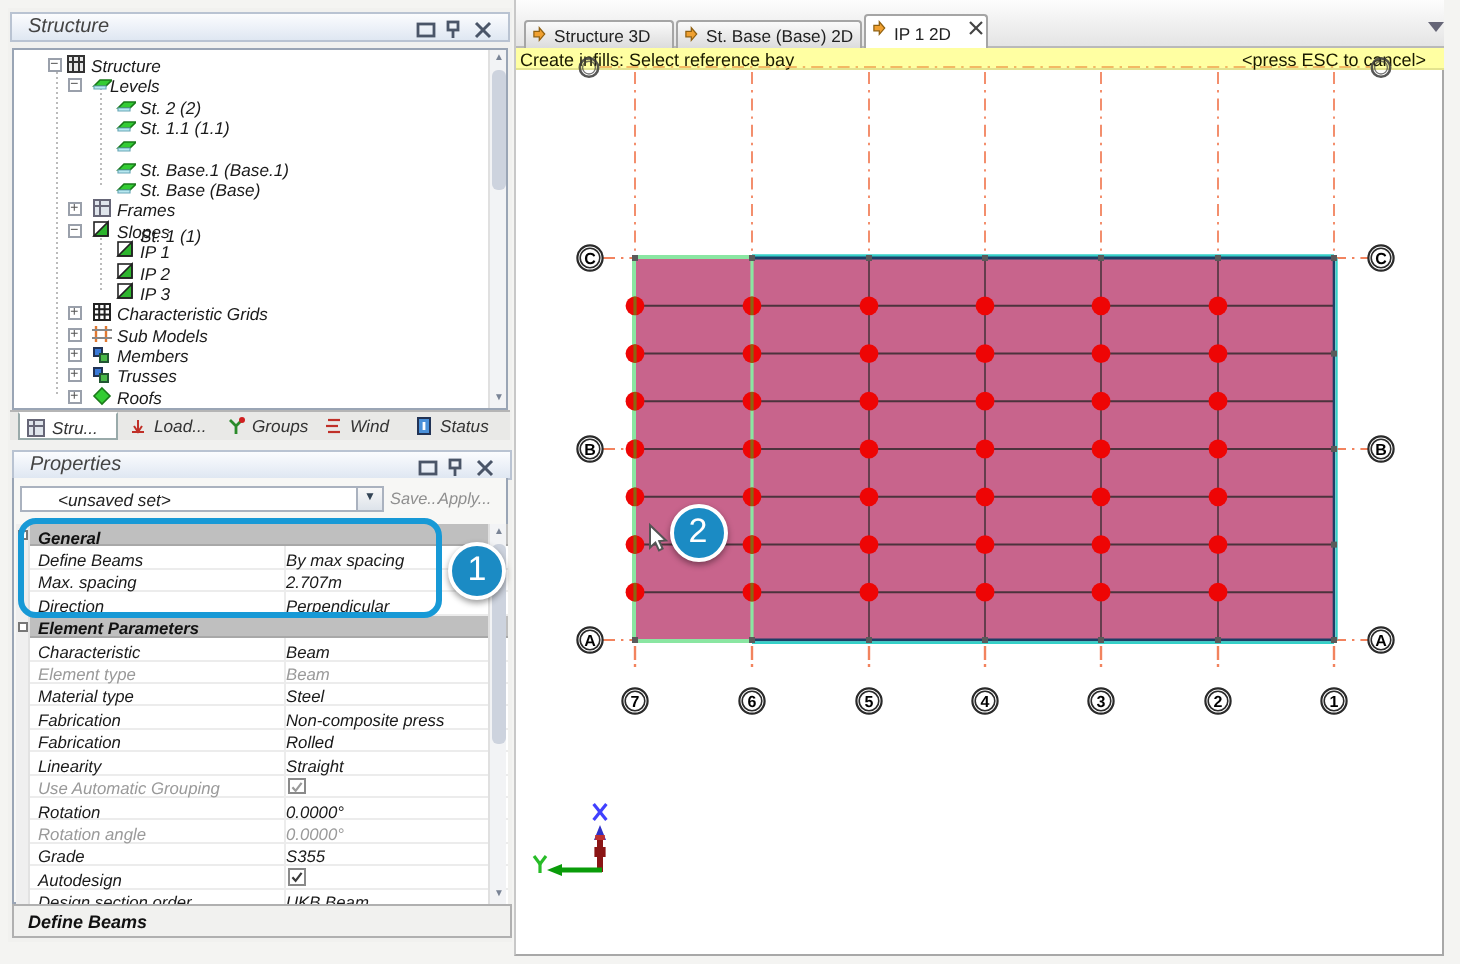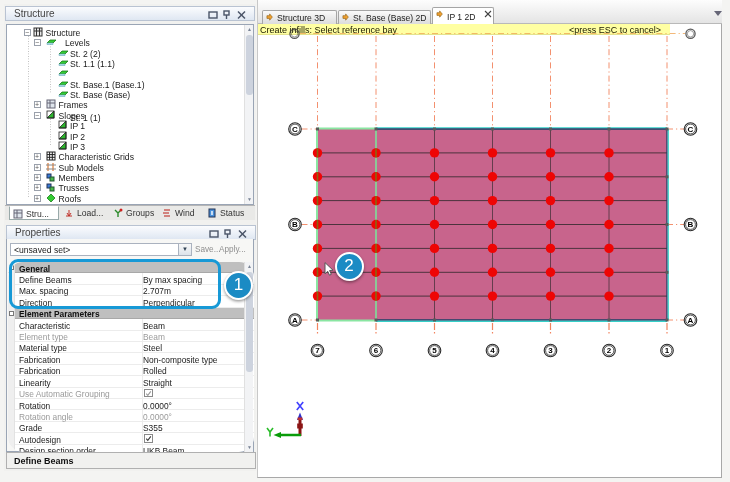--- a/index.html
+++ b/index.html
@@ -1,61 +1,61 @@
 <!DOCTYPE html>
 <html><head>
 <meta charset="utf-8">
 <style>
 * { margin:0; padding:0; box-sizing:border-box; }
 html,body { width:730px; height:482px; overflow:hidden; font-family:"Liberation Sans", sans-serif; background:#f4f4f2; }
 .abs { position:absolute; }
 #app { position:relative; width:730px; height:482px; }
 
-#dock { position:absolute; left:4px; top:4px; width:252px; height:467px; background:#f1f1ef; }
+#dock { position:absolute; left:4px; top:4px; width:252px; height:467px; background:#f1f1ef;font-style:italic; }
 .phead { position:absolute; left:1px; width:250px; height:15px; background:linear-gradient(#fbfcfe,#dfe7f2); border:1px solid #b9c3d2; font-size:10px; color:#444; padding:1px 0 0 8px; }
 .pbtns { position:absolute; right:6px; top:3px; width:40px; height:10px; }
 
 #treebox { position:absolute; left:2px; top:20px; width:248px; height:181px; background:#fff; border:1px solid #9aa5b5; }
 .trow { position:absolute; height:11px; font-size:8.6px; color:#1a1a1a; white-space:nowrap; }
 .pm { position:absolute; width:7px; height:7px; border:1px solid #9aa0ab; background:#fff; font-size:7px; line-height:5px; text-align:center; color:#555; }
 
 .sb { position:absolute; width:9px; background:#f2f3f5; border-left:1px solid #e0e0e0; }
 .sbarrow { position:absolute; left:0; width:9px; height:9px; font-size:5px; color:#7a8496; text-align:center; line-height:9px; }
 .sbthumb { position:absolute; left:1px; width:7px; background:#cdd3de; border-radius:3px; }
 
 #ttabs { position:absolute; left:1px; top:201px; width:250px; height:15px; background:#e9e9e7; border-top:1px solid #b5b5b5; }
 .ttab { position:absolute; top:0px; height:14px; font-size:8.6px; color:#333; padding-top:2px; }
 
 #props { position:absolute; left:1px; top:221px; width:250px; height:245px; background:#f1f1ef; }
 #propswrap { position:absolute; left:1px; top:14px; width:248px; height:213px; background:#f7f7f5; border:1px solid #9aa5b5; border-top:none; }
-.combo { position:absolute; left:3px; top:4px; width:182px; height:13px; background:#fff; border:1px solid #aab2bf; font-size:8.6px; padding:1px 0 0 3px; color:#222; }
+.combo { position:absolute; left:3px; top:4px; width:182px; height:13px; background:#fff; border:1px solid #aab2bf; font-size:8.6px; padding:1px 0 0 18px; color:#222; }
 .combobtn { position:absolute; right:0px; top:0px; width:13px; height:11px; background:linear-gradient(#f8f8f8,#dde3ea); border-left:1px solid #aab2bf; font-size:6px; text-align:center; line-height:11px; color:#345; }
 .savebtn { position:absolute; top:6px; font-size:8.2px; color:#8f8f8f; }
-#ptable { position:absolute; left:1px; top:23px; width:246px; height:190px; background:#fff; overflow:hidden;border-radius:15px; }
+#ptable { position:absolute; left:1px; top:23px; width:246px; height:190px; background:#fff; overflow:hidden; }
 .prow { position:absolute; left:0px; width:246px; height:11.42px; font-size:8.4px; color:#1a1a1a; border-bottom:1px solid #ececec; }
 .prow .lab { position:absolute; left:11px; top:1.5px; }
 .prow .val { position:absolute; left:135px; top:1.5px; }
 .prow .gut { position:absolute; left:0; top:0; width:7px; height:11.42px; background:#efefef; border-right:1px solid #e2e2e2; }
 .prow.hdr { background:#bfbfbf; font-weight:bold; color:#111; border-bottom:1px solid #a8a8a8; }
 .prow.hdr .lab { left:11px; }
 .prow.gray .lab, .prow.gray .val { color:#9a9a9a; }
 .vdiv { position:absolute; left:134px; top:0; width:1px; height:100%; background:#ececec; }
 .cb { position:absolute; left:136px; top:1.2px; width:8.5px; height:8.5px; border:1px solid #8a8a8a; background:#fff; overflow:hidden; }
 .cb svg { display:block; }
 #pfoot { position:absolute; left:1px; top:227px; width:250px; height:17px; background:#f1f1ef; border:1px solid #b0b0b0; font-size:9px; font-weight:bold; color:#111; padding:3px 0 0 7px; }
 
 #hl1 { position:absolute; left:9px; top:258.5px; width:212px; height:50px; border:3px solid #1799d6; border-radius:9px; }
 .callout { position:absolute; width:29px; height:29px; border-radius:50%; background:#1b8bc4; border:2.5px solid #fff; box-shadow:0 1.5px 3px rgba(0,0,0,0.4); color:#fff; font-size:17px; text-align:center; line-height:23px; }
 
 #canvas { position:absolute; left:257px; top:0px; width:465px; height:478px; background:#fff; border-right:1px solid #a8a8a8; border-bottom:1px solid #a8a8a8; border-left:1px solid #c8c8c8; }
 #tabbar { position:absolute; left:0; top:0; width:464px; height:24px; background:linear-gradient(#fdfdfd,#e4e4e4); border-bottom:1px solid #b9b9b9; }
 .dtab { position:absolute; top:9.5px; height:14.5px; background:linear-gradient(#fafafa,#dcdcdc); border:1px solid #a5a5a5; border-bottom:none; border-radius:2px 2px 0 0; font-size:8.6px; color:#222; padding:2px 0 0 14px; white-space:nowrap; }
 .dtab.active { top:6.5px; height:17.5px; background:#fff; padding-top:4px; }
 .tabicon { position:absolute; left:3px; top:2.5px; width:10px; height:9px; }
-#banner { position:absolute; left:0; top:24px; width:412px; height:11px; background:#ffffa2; border-bottom:1px solid #e3e38e; font-size:9px; color:#1a1a00; }
+#banner { position:absolute; left:0; top:24px; width:464px; height:11px; background:#ffffa2; border-bottom:1px solid #e3e38e; font-size:9px; color:#1a1a00; }
 </style>
 </head>
 <body>
 <div id="app">
 
   <div id="dock">
     <div class="phead" style="top:2px;">Structure
       <svg class="pbtns" width="40" height="10" viewBox="0 0 40 10">
         <rect x="1" y="2" width="8" height="6" fill="none" stroke="#4a5568" stroke-width="1.4"></rect>
         <g stroke="#4a5568" stroke-width="1.4" fill="none">
@@ -78,21 +78,21 @@
           <line x1="3.5" y1="1" x2="3.5" y2="9" stroke="#333"></line>
           <line x1="6.5" y1="1" x2="6.5" y2="9" stroke="#333"></line>
           <line x1="1" y1="4" x2="9" y2="4" stroke="#333"></line>
         </svg>
         <div class="trow" style="left:38.5px; top:3px;">Structure</div>
         <div class="pm" style="left:26.5px; top:14.35px;">−</div>
         <svg class="abs" style="left:38.5px; top:12.35px;" width="10" height="10" viewBox="0 0 10 10">
           <path d="M1 6 L4 3 L10 3 L7 6 Z" fill="#33cc33" stroke="#1a7a1a" stroke-width="0.8"></path>
           <path d="M1 6 L7 6 L7 7.5 L1 7.5 Z" fill="#b8e8f0" stroke="#6aa8b8" stroke-width="0.6"></path>
         </svg>
-        <div class="trow" style="left:58px; top:13.35px;">Levels</div>
+        <div class="trow" style="left:48px; top:13.35px;">Levels</div>
         <svg class="abs" style="left:51px; top:22.7px;" width="10" height="10" viewBox="0 0 10 10">
           <path d="M1 6 L4 3 L10 3 L7 6 Z" fill="#33cc33" stroke="#1a7a1a" stroke-width="0.8"></path>
           <path d="M1 6 L7 6 L7 7.5 L1 7.5 Z" fill="#b8e8f0" stroke="#6aa8b8" stroke-width="0.6"></path>
         </svg>
         <div class="trow" style="left:63px; top:23.7px;">St. 2 (2)</div>
         <svg class="abs" style="left:51px; top:33.05px;" width="10" height="10" viewBox="0 0 10 10">
           <path d="M1 6 L4 3 L10 3 L7 6 Z" fill="#33cc33" stroke="#1a7a1a" stroke-width="0.8"></path>
           <path d="M1 6 L7 6 L7 7.5 L1 7.5 Z" fill="#b8e8f0" stroke="#6aa8b8" stroke-width="0.6"></path>
         </svg>
         <div class="trow" style="left:63px; top:34.05px;">St. 1.1 (1.1)</div>
@@ -286,21 +286,21 @@
             <div class="prow" style="top:79.94px;">
               <div class="gut"></div>
               <div class="lab">Material type</div>
               <div class="vdiv"></div>
               <div class="val">Steel</div>
             </div>
             <div class="prow" style="top:91.36px;">
               <div class="gut"></div>
               <div class="lab">Fabrication</div>
               <div class="vdiv"></div>
-              <div class="val">Non-composite type</div>
+              <div class="val">Non-composite press</div>
             </div>
             <div class="prow" style="top:102.78px;">
               <div class="gut"></div>
               <div class="lab">Fabrication</div>
               <div class="vdiv"></div>
               <div class="val">Rolled</div>
             </div>
             <div class="prow" style="top:114.2px;">
               <div class="gut"></div>
               <div class="lab">Linearity</div>

